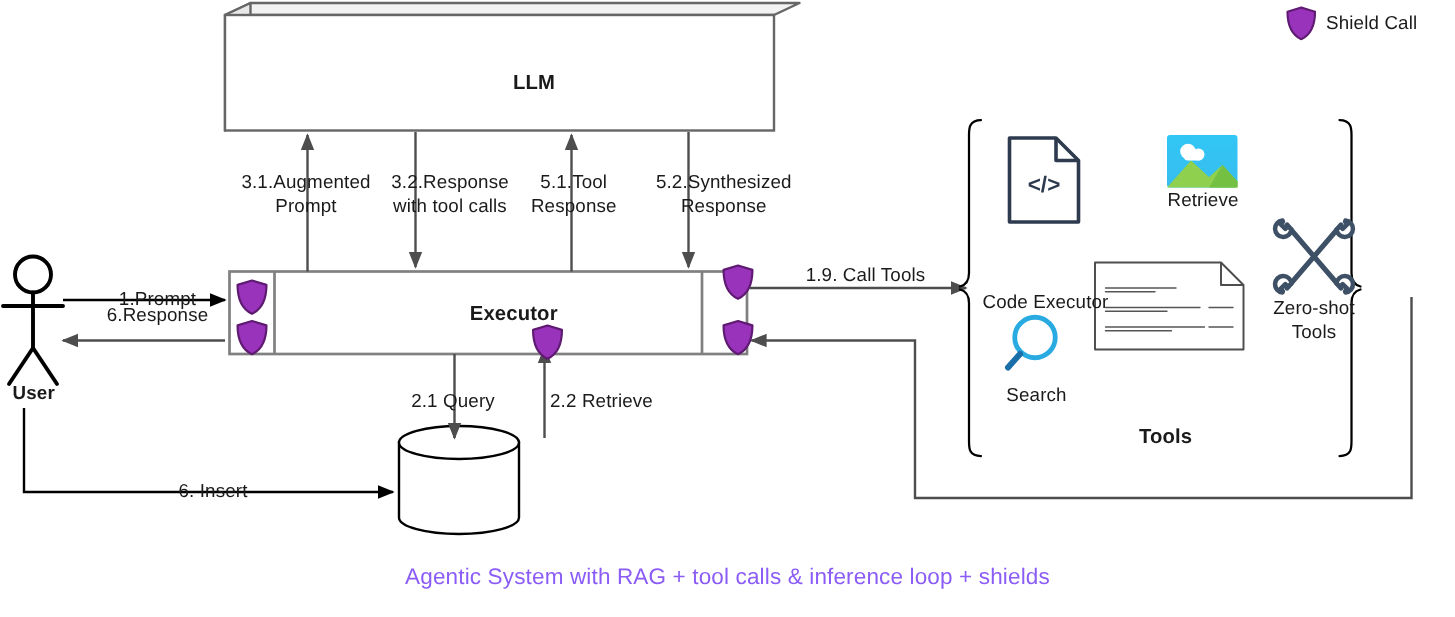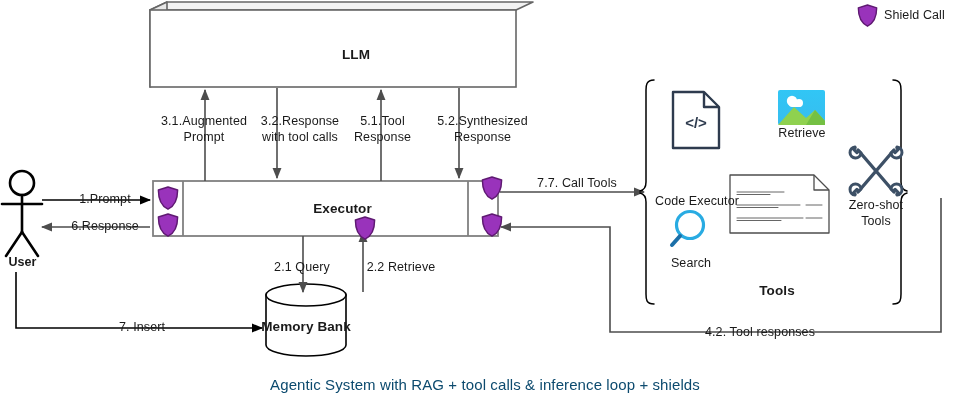--- a/index.html
+++ b/index.html
@@ -22,21 +22,21 @@
     line-height:1.25;
     white-space:pre;
     text-align:center;
     letter-spacing:0.1px;
   }
   .lbl.bold{font-weight:bold;}
   .lbl.left{text-align:left;}
   .boxtitle{font-weight:bold;font-size:13.5px;}
   .caption{
     font-size:15px;
-    color:#0c4a6e;
+    color:#8b5cf6;
     text-align:center;
     width:970px;
     left:0;
   }
 </style>
 </head>
 <body>
 
 <div id="stage">
 
@@ -184,41 +184,39 @@
   <use href="#shield-glyph" x="157" y="186" width="22" height="24"></use>
   <use href="#shield-glyph" x="157" y="213" width="22" height="24"></use>
   <use href="#shield-glyph" x="354" y="216" width="22" height="24"></use>
   <use href="#shield-glyph" x="481" y="176" width="22" height="24"></use>
   <use href="#shield-glyph" x="481" y="213" width="22" height="24"></use>
   <use href="#shield-glyph" x="857" y="4" width="21" height="23"></use>
 </svg>
 
 <div class="lbl boxtitle" style="left:150px;top:47px;width:412px;">LLM</div>
 <div class="lbl boxtitle" style="left:183px;top:201px;width:285px;padding-left:17px;">Executor</div>
-<div class="lbl boxtitle" style="left:256px;top:319px;width:100px;">Memory Bank</div>
 <div class="lbl bold" style="left:0px;top:255px;width:45px;">User</div>
 
 <div class="lbl" style="left:60px;top:192px;width:90px;">1.Prompt</div>
-<div class="lbl" style="left:55px;top:219px;width:100px;">6.Response</div>
-<div class="lbl" style="left:92px;top:320px;width:100px;">7. Insert</div>
+<div class="lbl" style="left:55px;top:203px;width:100px;">6.Response</div>
+<div class="lbl" style="left:92px;top:320px;width:100px;">6. Insert</div>
 
 <div class="lbl" style="left:139px;top:114px;width:130px;">3.1.Augmented
 Prompt</div>
 <div class="lbl" style="left:235px;top:114px;width:130px;">3.2.Response
 with tool calls</div>
 <div class="lbl" style="left:340px;top:114px;width:85px;">5.1.Tool
 Response</div>
 <div class="lbl" style="left:420px;top:114px;width:125px;">5.2.Synthesized
 Response</div>
 
 <div class="lbl" style="left:257px;top:260px;width:90px;">2.1 Query</div>
 <div class="lbl" style="left:329px;top:260px;width:100px;padding-left:22px;">2.2 Retrieve</div>
 
-<div class="lbl" style="left:522px;top:176px;width:110px;">7.7. Call Tools</div>
-<div class="lbl" style="left:670px;top:325px;width:180px;">4.2. Tool responses</div>
+<div class="lbl" style="left:522px;top:176px;width:110px;">1.9. Call Tools</div>
 
 <div class="lbl" style="left:642px;top:146px;width:110px;margin-top:48px;">Code Executor</div>
 <div class="lbl" style="left:756px;top:126px;width:92px;">Retrieve</div>
 <div class="lbl" style="left:655px;top:256px;width:72px;">Search</div>
 <div class="lbl" style="left:836px;top:198px;width:80px;">Zero-shot
 Tools</div>
 <div class="lbl bold" style="left:722px;top:283px;width:110px;font-size:13.5px;">Tools</div>
 
 <div class="lbl left" style="left:884px;top:8px;width:90px;">Shield Call</div>
 

